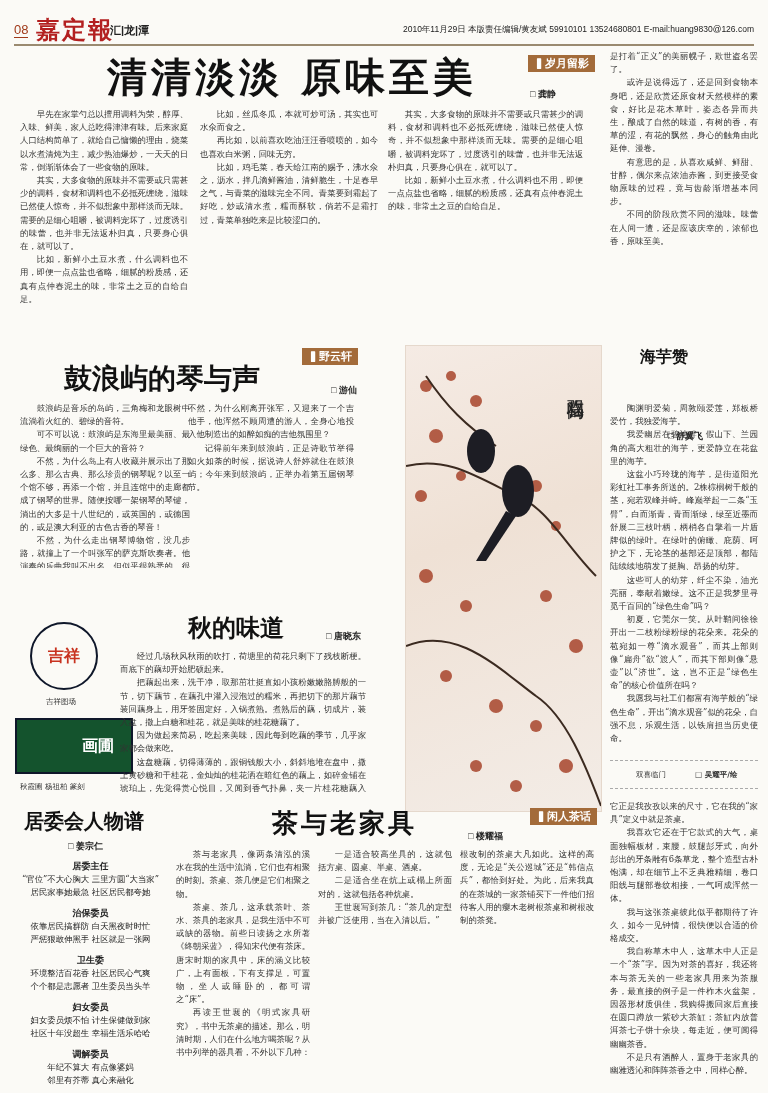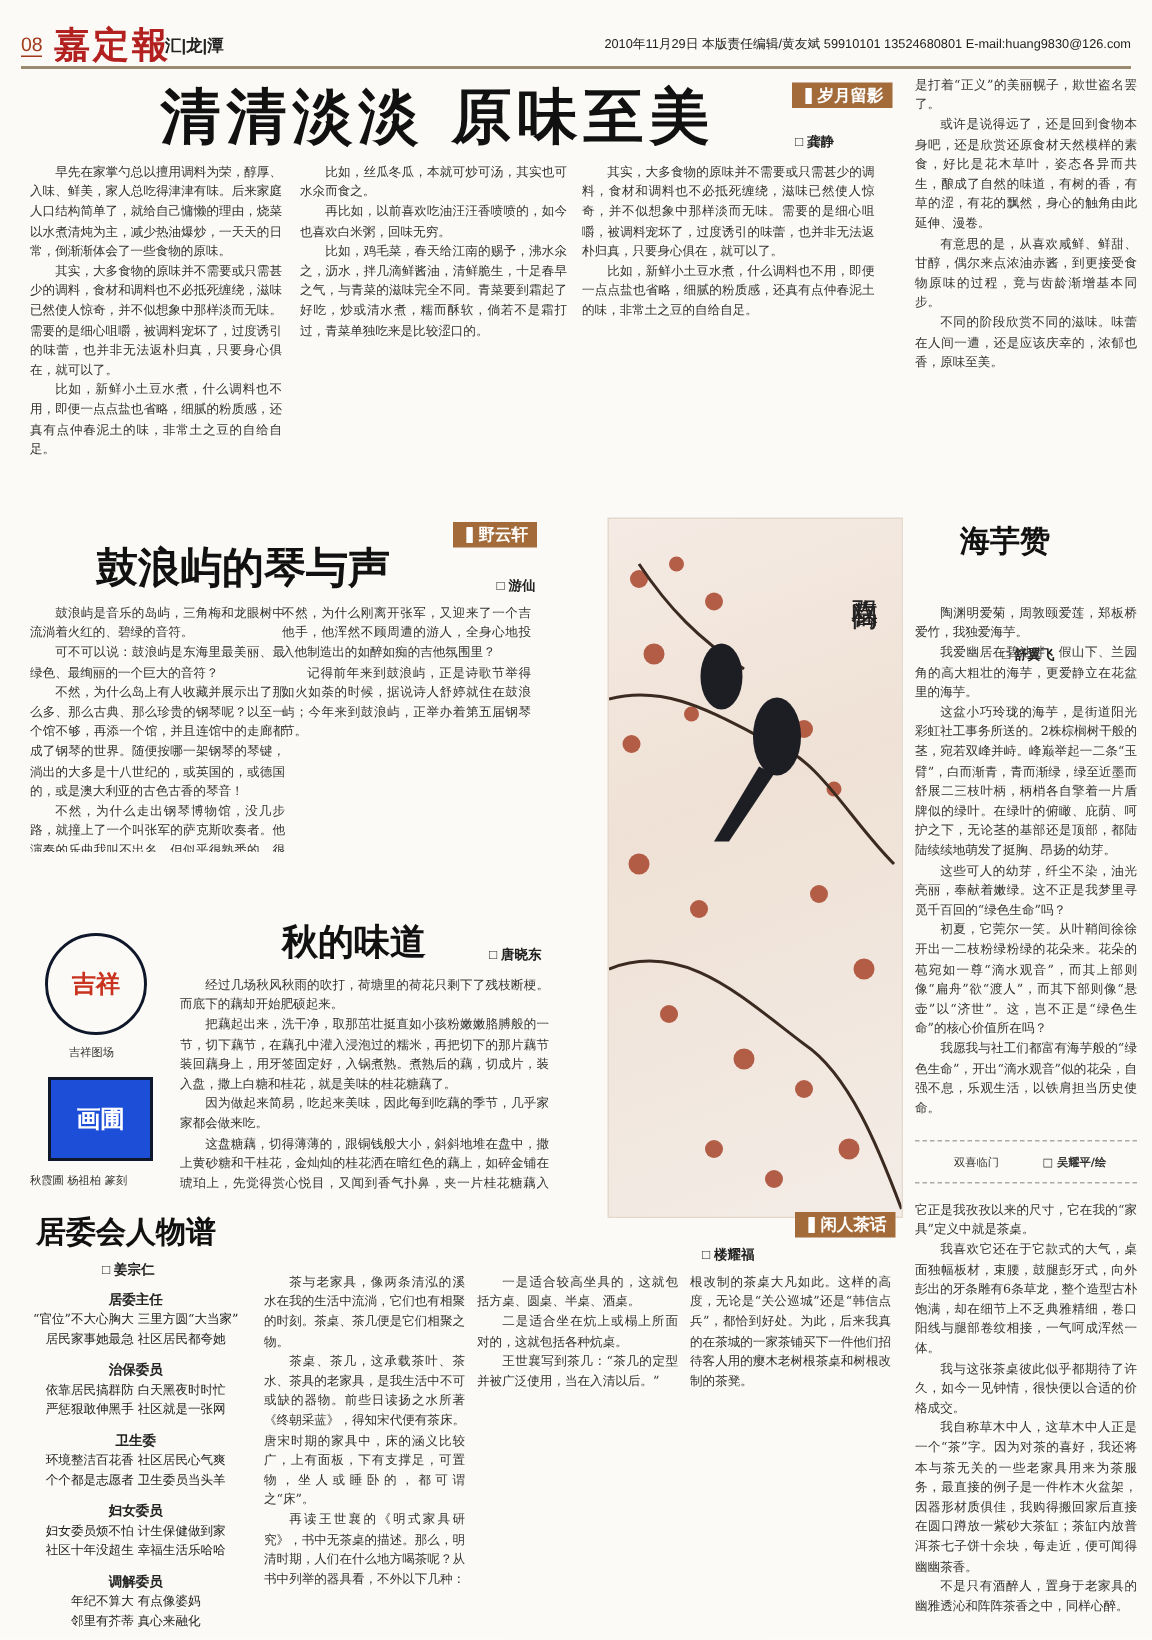--- a/index.html
+++ b/index.html
@@ -100,38 +100,38 @@
         <path d="M0 300 C50 280 90 320 130 350 C160 370 180 420 195 460"></path>
         <path d="M20 30 C40 60 60 80 90 100"></path>
       </g>
       <ellipse cx="75" cy="105" rx="14" ry="22" fill="#1d1d24"></ellipse>
       <ellipse cx="112" cy="145" rx="16" ry="26" fill="#1d1d24"></ellipse>
       <path d="M100 165 L70 215 L80 215 L110 170 Z" fill="#1d1d24"></path>
       <text x="170" y="40" font-size="18" fill="#222" font-family="DejaVu Serif, serif" writing-mode="tb">双喜临门</text>
     </svg>
   </div>
 
-  <div class="headline" style="left:640px;top:347px;font-size:20px;">海芋赞</div>
+  <div class="headline" style="left:640px;top:347px;font-size:16px;">海芋赞</div>
   <div class="byline" style="left:668px;top:398px;margin-top:32px;">□ 舒翼飞</div>
   <div class="text" style="left:610px;top:402px;width:148px;height:380px;">
     <p>陶渊明爱菊，周敦颐爱莲，郑板桥爱竹，我独爱海芋。</p>
     <p>我爱幽居在碧池畔、假山下、兰园角的高大粗壮的海芋，更爱静立在花盆里的海芋。</p>
     <p>这盆小巧玲珑的海芋，是街道阳光彩虹社工事务所送的。2株棕榈树干般的茎，宛若双峰并峙。峰巅举起一二条“玉臂”，白而渐青，青而渐绿，绿至近墨而舒展二三枝叶柄，柄梢各自擎着一片盾牌似的绿叶。在绿叶的俯瞰、庇荫、呵护之下，无论茎的基部还是顶部，都陆陆续续地萌发了挺胸、昂扬的幼芽。</p>
     <p>这些可人的幼芽，纤尘不染，油光亮丽，奉献着嫩绿。这不正是我梦里寻觅千百回的“绿色生命”吗？</p>
     <p>初夏，它莞尔一笑。从叶鞘间徐徐开出一二枝粉绿粉绿的花朵来。花朵的苞宛如一尊“滴水观音”，而其上部则像“扁舟”欲“渡人”，而其下部则像“悬壶”以“济世”。这，岂不正是“绿色生命”的核心价值所在吗？</p>
     <p>我愿我与社工们都富有海芋般的“绿色生命”，开出“滴水观音”似的花朵，自强不息，乐观生活，以铁肩担当历史使命。</p>
   </div>
   <div class="rule" style="left:610px;top:760px;width:148px;"></div>
   <div class="caption" style="left:636px;top:770px;">双喜临门</div>
   <div class="caption" style="left:695px;top:770px;font-weight:bold;">□ 吴耀平/绘</div>
   <div class="rule" style="left:610px;top:788px;width:148px;"></div>
 
   <div class="seal" style="left:30px;top:622px;width:64px;height:64px;border-radius:50%;line-height:64px;">吉祥</div>
   <div class="caption" style="left:46px;top:697px;">吉祥图场</div>
-  <div class="seal" style="left:32px;top:718px;width:66px;height:52px;line-height:52px;background:#1d4ed8;color:#fff;">画圃</div>
+  <div class="seal" style="left:15px;top:718px;width:66px;height:52px;line-height:52px;background:#14532d;color:#fff;padding-left:48px;">画圃</div>
   <div class="caption" style="left:20px;top:782px;">秋霞圃    杨祖柏  篆刻</div>
 
   <div class="headline" style="left:188px;top:612px;font-size:24px;text-align:right;">秋的味道</div>
   <div class="byline" style="left:326px;top:630px;">□ 唐晓东</div>
   <div class="text" style="left:120px;top:650px;width:246px;height:145px;">
     <p>经过几场秋风秋雨的吹打，荷塘里的荷花只剩下了残枝断梗。而底下的藕却开始肥硕起来。</p>
     <p>把藕起出来，洗干净，取那茁壮挺直如小孩粉嫩嫩胳膊般的一节，切下藕节，在藕孔中灌入浸泡过的糯米，再把切下的那片藕节装回藕身上，用牙签固定好，入锅煮熟。煮熟后的藕，切成片，装入盘，撒上白糖和桂花，就是美味的桂花糖藕了。</p>
     <p>因为做起来简易，吃起来美味，因此每到吃藕的季节，几乎家家都会做来吃。</p>
     <p>这盘糖藕，切得薄薄的，跟铜钱般大小，斜斜地堆在盘中，撒上黄砂糖和干桂花，金灿灿的桂花洒在暗红色的藕上，如碎金铺在琥珀上，先觉得赏心悦目，又闻到香气扑鼻，夹一片桂花糖藕入口，软糯糯，甜蜜蜜，香喷喷，齿颊流芳，感觉口齿之间咀嚼的，分明就是秋的味道了。</p>
   </div>
@@ -149,20 +149,21 @@
     <div class="poem-line">环境整洁百花香  社区居民心气爽</div>
     <div class="poem-line">个个都是志愿者  卫生委员当头羊</div>
     <div class="poem-head">妇女委员</div>
     <div class="poem-line">妇女委员烦不怕  计生保健做到家</div>
     <div class="poem-line">社区十年没超生  幸福生活乐哈哈</div>
     <div class="poem-head">调解委员</div>
     <div class="poem-line">年纪不算大  有点像婆妈</div>
     <div class="poem-line">邻里有芥蒂  真心来融化</div>
   </div>
 
+  <div class="headline" style="left:272px;top:806px;font-size:26px;letter-spacing:3px;">茶与老家具</div>
   <div class="tag" style="left:530px;top:808px;">▍闲人茶话</div>
   <div class="byline" style="left:468px;top:830px;">□ 楼耀福</div>
   <div class="text" style="left:176px;top:848px;width:134px;height:240px;">
     <p>茶与老家具，像两条清泓的溪水在我的生活中流淌，它们也有相聚的时刻。茶桌、茶几便是它们相聚之物。</p>
     <p>茶桌、茶几，这承载茶叶、茶水、茶具的老家具，是我生活中不可或缺的器物。前些日读扬之水所著《终朝采蓝》，得知宋代便有茶床。唐宋时期的家具中，床的涵义比较广，上有面板，下有支撑足，可置物，坐人或睡卧的，都可谓之“床”。</p>
     <p>再读王世襄的《明式家具研究》，书中无茶桌的描述。那么，明清时期，人们在什么地方喝茶呢？从书中列举的器具看，不外以下几种：</p>
   </div>
   <div class="text" style="left:318px;top:848px;width:134px;height:240px;">
     <p>一是适合较高坐具的，这就包括方桌、圆桌、半桌、酒桌。</p>
     <p>二是适合坐在炕上或榻上所面对的，这就包括各种炕桌。</p>

